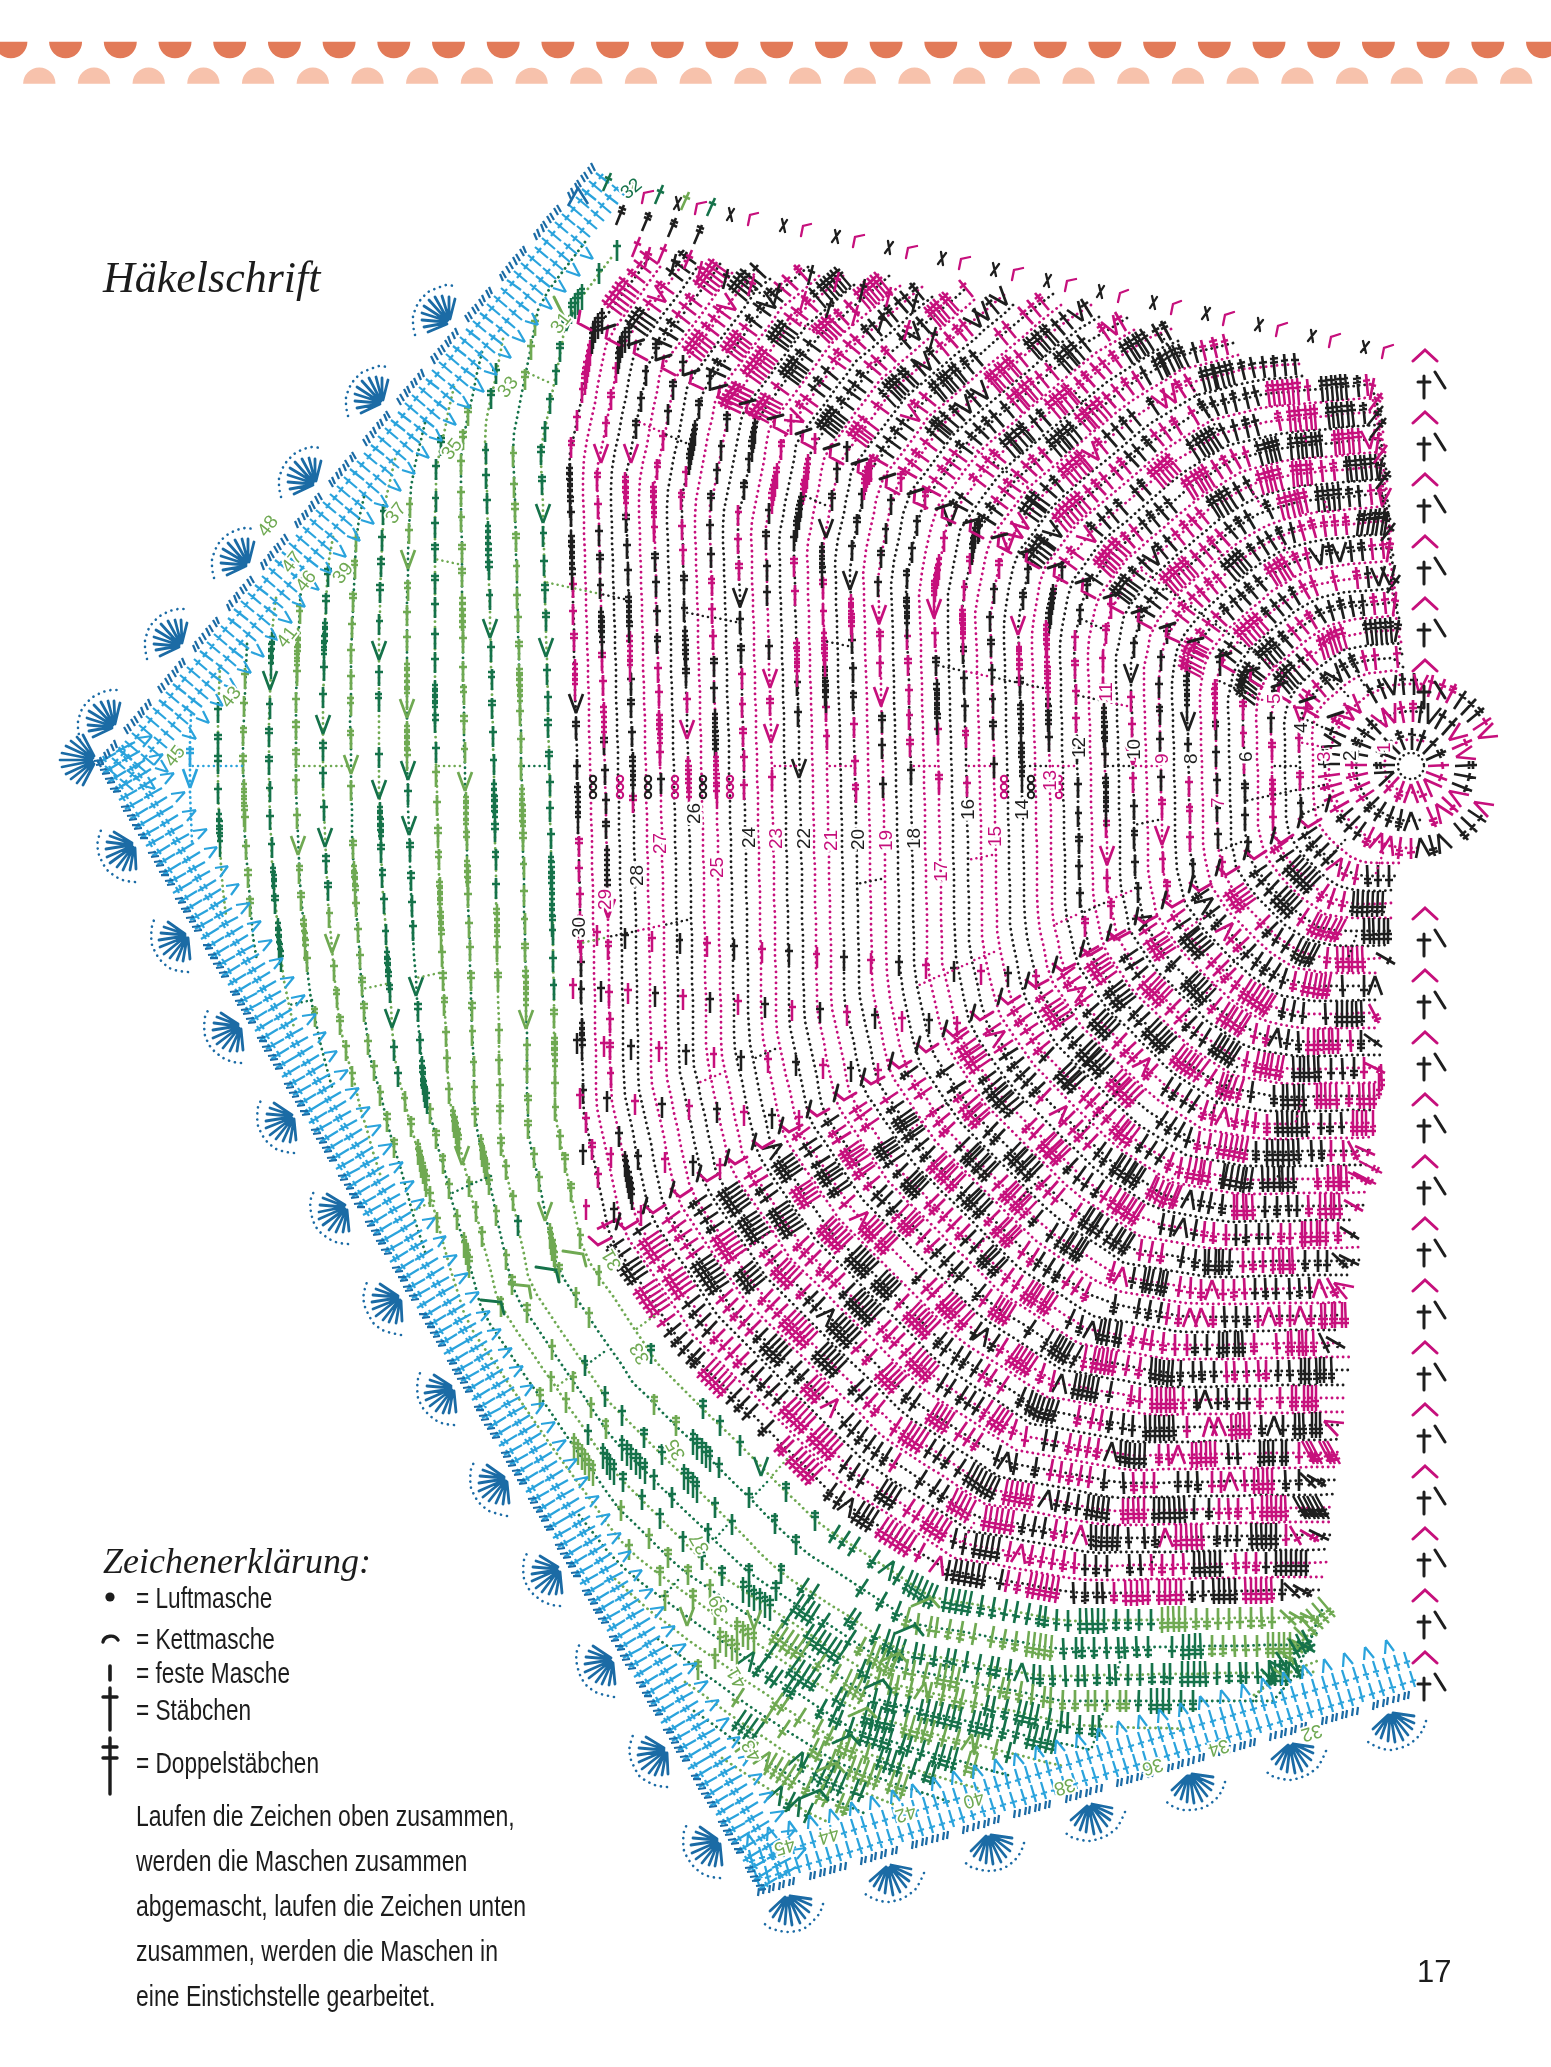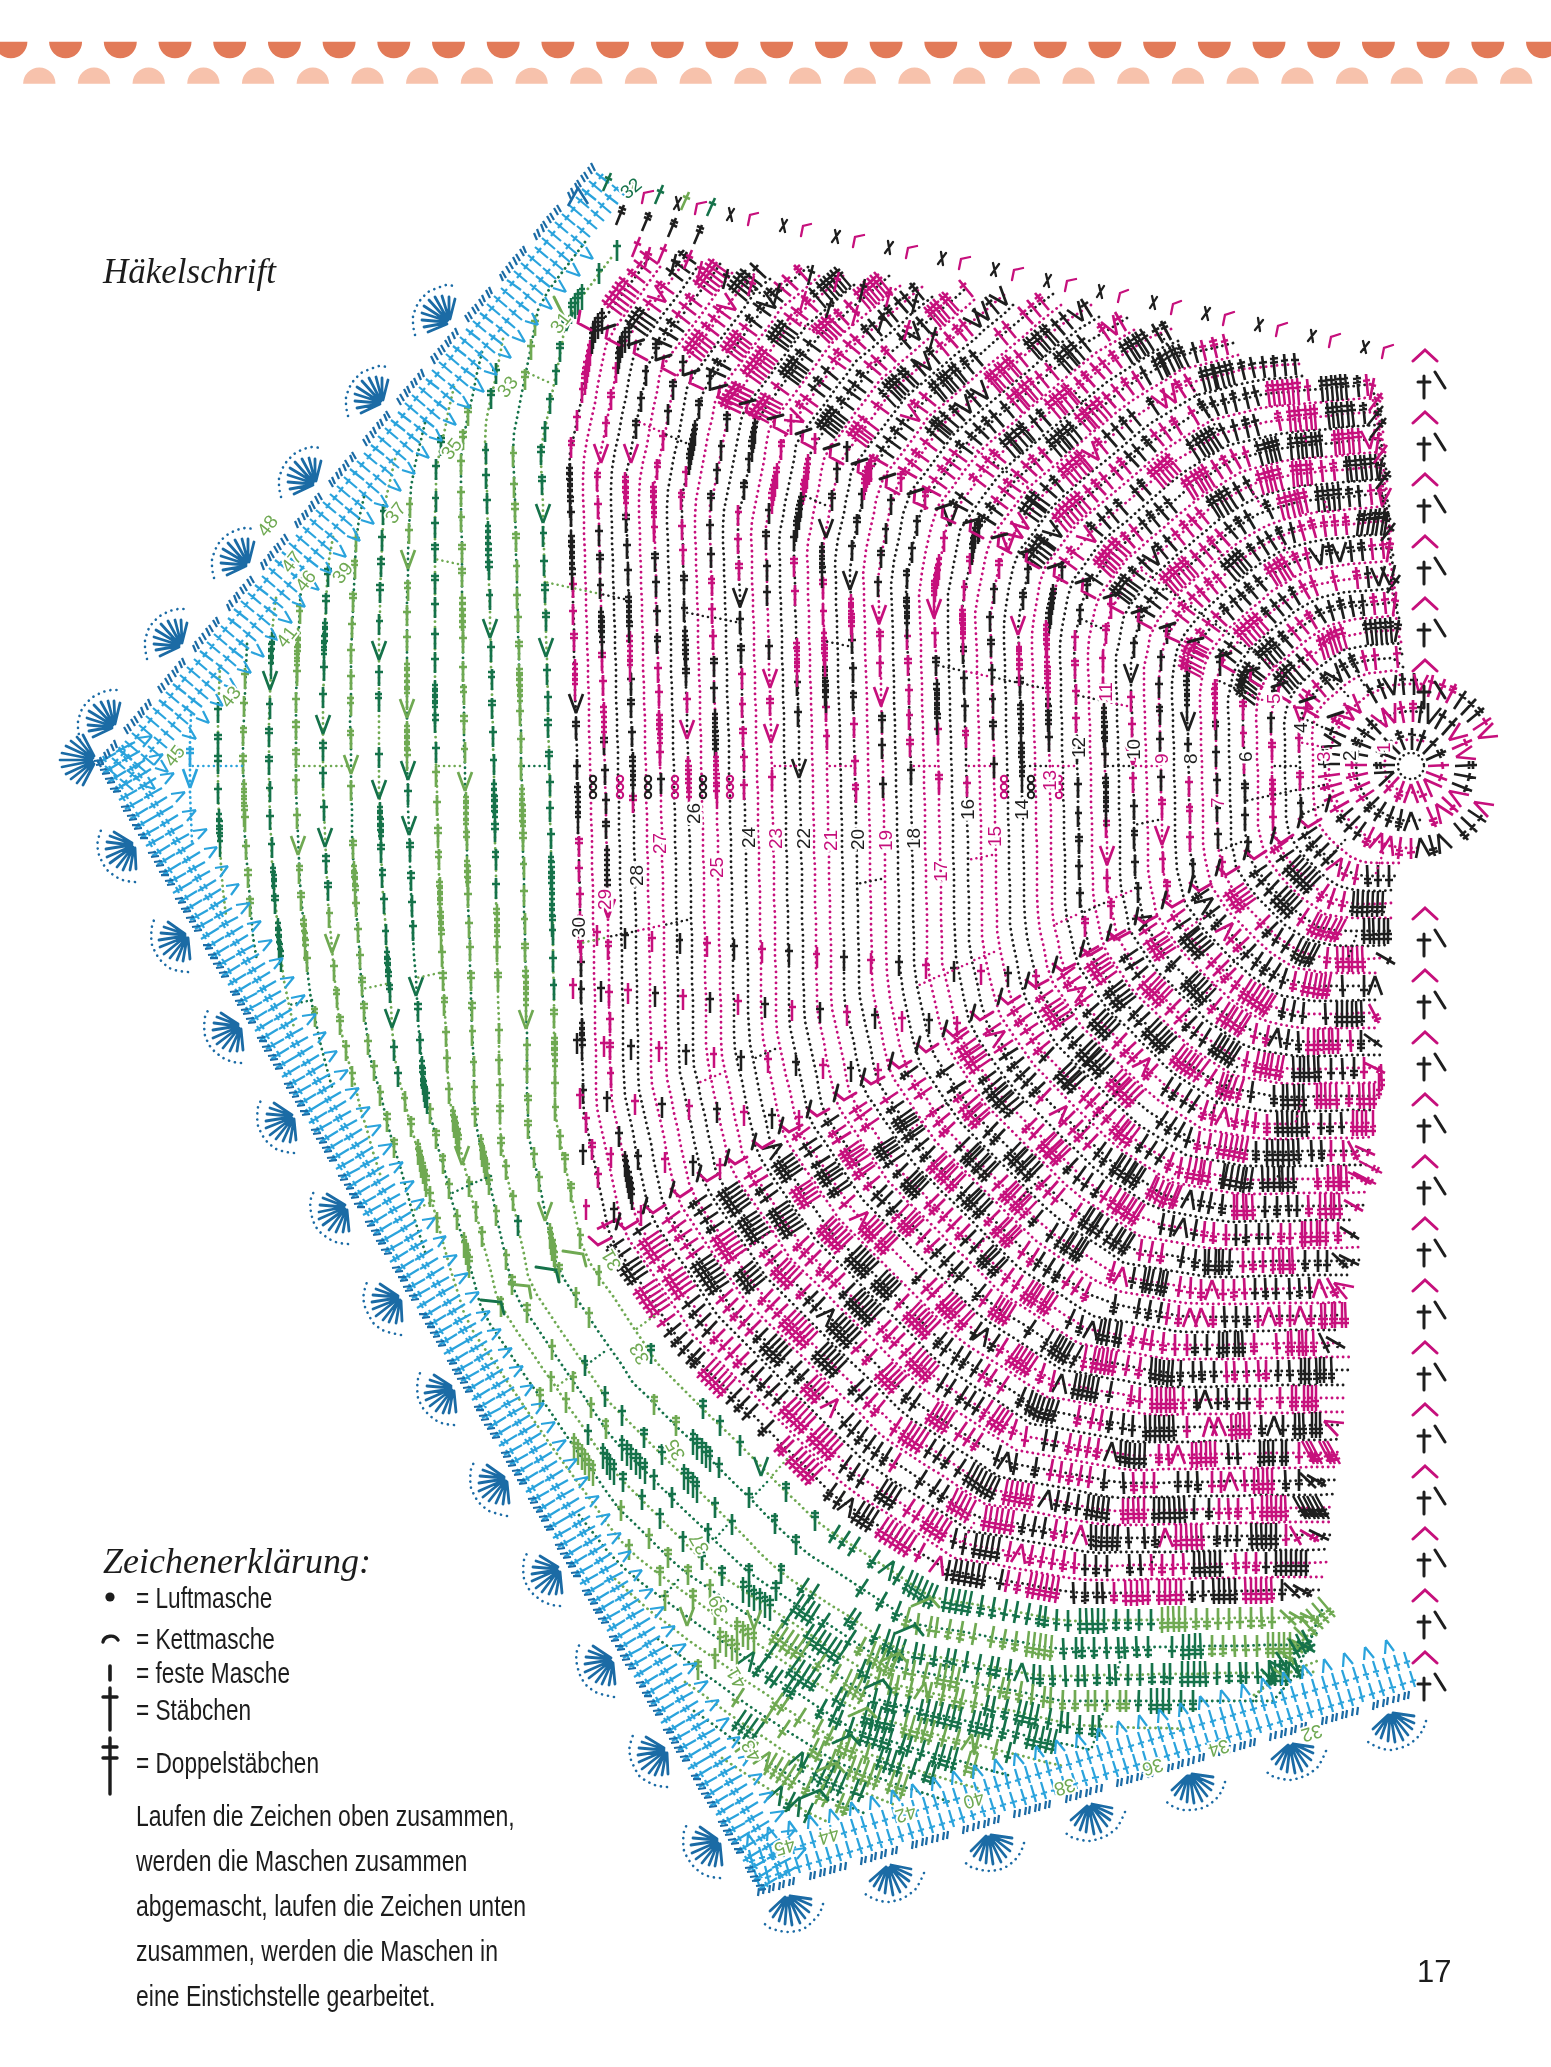--- a/index.html
+++ b/index.html
@@ -6,21 +6,21 @@
 .ser{font-family:"Liberation Serif", serif;font-style:italic;color:#1c1c1c;}
 .txt{color:#1c1c1c;transform:scaleX(0.78);transform-origin:0 0;white-space:nowrap;}
 </style></head><body>
 <div id="page">
 
 <svg width="1551" height="100" style="position:absolute;left:0;top:0">
       <path fill="#e27a58" d="M-5.6 41.8A16.5 16.5 0 0 0 27.4 41.8ZM49.1 41.8A16.5 16.5 0 0 0 82.1 41.8ZM103.8 41.8A16.5 16.5 0 0 0 136.8 41.8ZM158.5 41.8A16.5 16.5 0 0 0 191.5 41.8ZM213.2 41.8A16.5 16.5 0 0 0 246.2 41.8ZM267.9 41.8A16.5 16.5 0 0 0 300.9 41.8ZM322.6 41.8A16.5 16.5 0 0 0 355.6 41.8ZM377.3 41.8A16.5 16.5 0 0 0 410.3 41.8ZM432.0 41.8A16.5 16.5 0 0 0 465.0 41.8ZM486.7 41.8A16.5 16.5 0 0 0 519.7 41.8ZM541.4 41.8A16.5 16.5 0 0 0 574.4 41.8ZM596.1 41.8A16.5 16.5 0 0 0 629.1 41.8ZM650.8 41.8A16.5 16.5 0 0 0 683.8 41.8ZM705.5 41.8A16.5 16.5 0 0 0 738.5 41.8ZM760.2 41.8A16.5 16.5 0 0 0 793.2 41.8ZM814.9 41.8A16.5 16.5 0 0 0 847.9 41.8ZM869.6 41.8A16.5 16.5 0 0 0 902.6 41.8ZM924.3 41.8A16.5 16.5 0 0 0 957.3 41.8ZM979.0 41.8A16.5 16.5 0 0 0 1012.0 41.8ZM1033.7 41.8A16.5 16.5 0 0 0 1066.7 41.8ZM1088.4 41.8A16.5 16.5 0 0 0 1121.4 41.8ZM1143.1 41.8A16.5 16.5 0 0 0 1176.1 41.8ZM1197.8 41.8A16.5 16.5 0 0 0 1230.8 41.8ZM1252.5 41.8A16.5 16.5 0 0 0 1285.5 41.8ZM1307.2 41.8A16.5 16.5 0 0 0 1340.2 41.8ZM1361.9 41.8A16.5 16.5 0 0 0 1394.9 41.8ZM1416.6 41.8A16.5 16.5 0 0 0 1449.6 41.8ZM1471.3 41.8A16.5 16.5 0 0 0 1504.3 41.8ZM1526.0 41.8A16.5 16.5 0 0 0 1559.0 41.8Z"></path>
       <path fill="#f7c2ac" d="M23.1 83.8A16.2 16.2 0 0 1 55.5 83.8ZM77.8 83.8A16.2 16.2 0 0 1 110.2 83.8ZM132.5 83.8A16.2 16.2 0 0 1 164.9 83.8ZM187.2 83.8A16.2 16.2 0 0 1 219.6 83.8ZM241.9 83.8A16.2 16.2 0 0 1 274.3 83.8ZM296.6 83.8A16.2 16.2 0 0 1 329.0 83.8ZM351.3 83.8A16.2 16.2 0 0 1 383.7 83.8ZM406.0 83.8A16.2 16.2 0 0 1 438.4 83.8ZM460.7 83.8A16.2 16.2 0 0 1 493.1 83.8ZM515.4 83.8A16.2 16.2 0 0 1 547.8 83.8ZM570.1 83.8A16.2 16.2 0 0 1 602.5 83.8ZM624.8 83.8A16.2 16.2 0 0 1 657.2 83.8ZM679.5 83.8A16.2 16.2 0 0 1 711.9 83.8ZM734.2 83.8A16.2 16.2 0 0 1 766.6 83.8ZM788.9 83.8A16.2 16.2 0 0 1 821.3 83.8ZM843.6 83.8A16.2 16.2 0 0 1 876.0 83.8ZM898.3 83.8A16.2 16.2 0 0 1 930.7 83.8ZM953.0 83.8A16.2 16.2 0 0 1 985.4 83.8ZM1007.7 83.8A16.2 16.2 0 0 1 1040.1 83.8ZM1062.4 83.8A16.2 16.2 0 0 1 1094.8 83.8ZM1117.1 83.8A16.2 16.2 0 0 1 1149.5 83.8ZM1171.8 83.8A16.2 16.2 0 0 1 1204.2 83.8ZM1226.5 83.8A16.2 16.2 0 0 1 1258.9 83.8ZM1281.2 83.8A16.2 16.2 0 0 1 1313.6 83.8ZM1335.9 83.8A16.2 16.2 0 0 1 1368.3 83.8ZM1390.6 83.8A16.2 16.2 0 0 1 1423.0 83.8ZM1445.3 83.8A16.2 16.2 0 0 1 1477.7 83.8ZM1500.0 83.8A16.2 16.2 0 0 1 1532.4 83.8ZM1554.7 83.8A16.2 16.2 0 0 1 1587.1 83.8Z"></path>
     </svg>
 
-<div class="ser" style="position:absolute;left:103px;top:252px;font-size:35px;">Häkelschrift</div>
+<div class="ser" style="position:absolute;left:103px;top:252px;font-size:44px;">Häkelschrift</div>
 
 <svg width="1551" height="2067" style="position:absolute;left:0;top:0">
 <g stroke-linecap="round" fill="none">
 
 <path stroke="#c6107c" stroke-width="2.8" stroke-dasharray="0.1 5.4" d="M1423 741l-13 -2l-13 3l-9 9l-4 13l2 13l7 10l12 6l13 -1"></path>
 <path stroke="#1e1e1e" stroke-width="2.8" stroke-dasharray="0.1 5.4" d="M1422 712l-13 -1l-14 2l-12 6l-11 9l-9 10l-5 13l-2 14l1 14l5 12l8 12l11 9l12 6l13 3l14 -1"></path>
 <path stroke="#c6107c" stroke-width="2.8" stroke-dasharray="0.1 5.4" d="M1421 684l-13 0l-14 1l-13 4l-13 6l-11 9l-10 9l-7 12l-6 12l-4 14l-1 13l0 14l4 13l5 13l7 12l10 10l10 9l12 6l13 5l14 2l14 0"></path>
 <path stroke="#1e1e1e" stroke-width="2.8" stroke-dasharray="0.1 5.4" d="M1403 667l-10 -9l-14 1l-15 2l-14 4l-13 8l-11 10l-12 10l-9 12l-5 14l-1 16l0 15l1 14l0 14l0 14l1 15l2 16l6 14l10 12l11 11l13 9l14 6l13 1l15 0l14 0"></path>
 <path stroke="#c6107c" stroke-width="2.8" stroke-dasharray="0.1 5.4" d="M1404 679l-9 -9l-13 2l-12 1l-13 4l-11 7l-10 9l-10 8l-9 11l-4 13l-1 13l1 13l0 13l0 12l0 13l1 13l2 14l5 12l9 11l10 9l11 9l12 5l12 1l13 0l13 0"></path>
 <path stroke="#c6107c" stroke-width="2.8" stroke-dasharray="0.1 5.4" d="M1401 642l-4 -12l-15 1l-14 1l-16 3l-15 3l-13 8l-12 10l-12 10l-12 10l-10 13l-5 15l-2 16l0 16l1 15l0 15l0 15l1 14l0 16l0 13l4 16l7 14l10 13l12 11l11 11l14 9l13 4l16 2l16 0l15 -1"></path>

